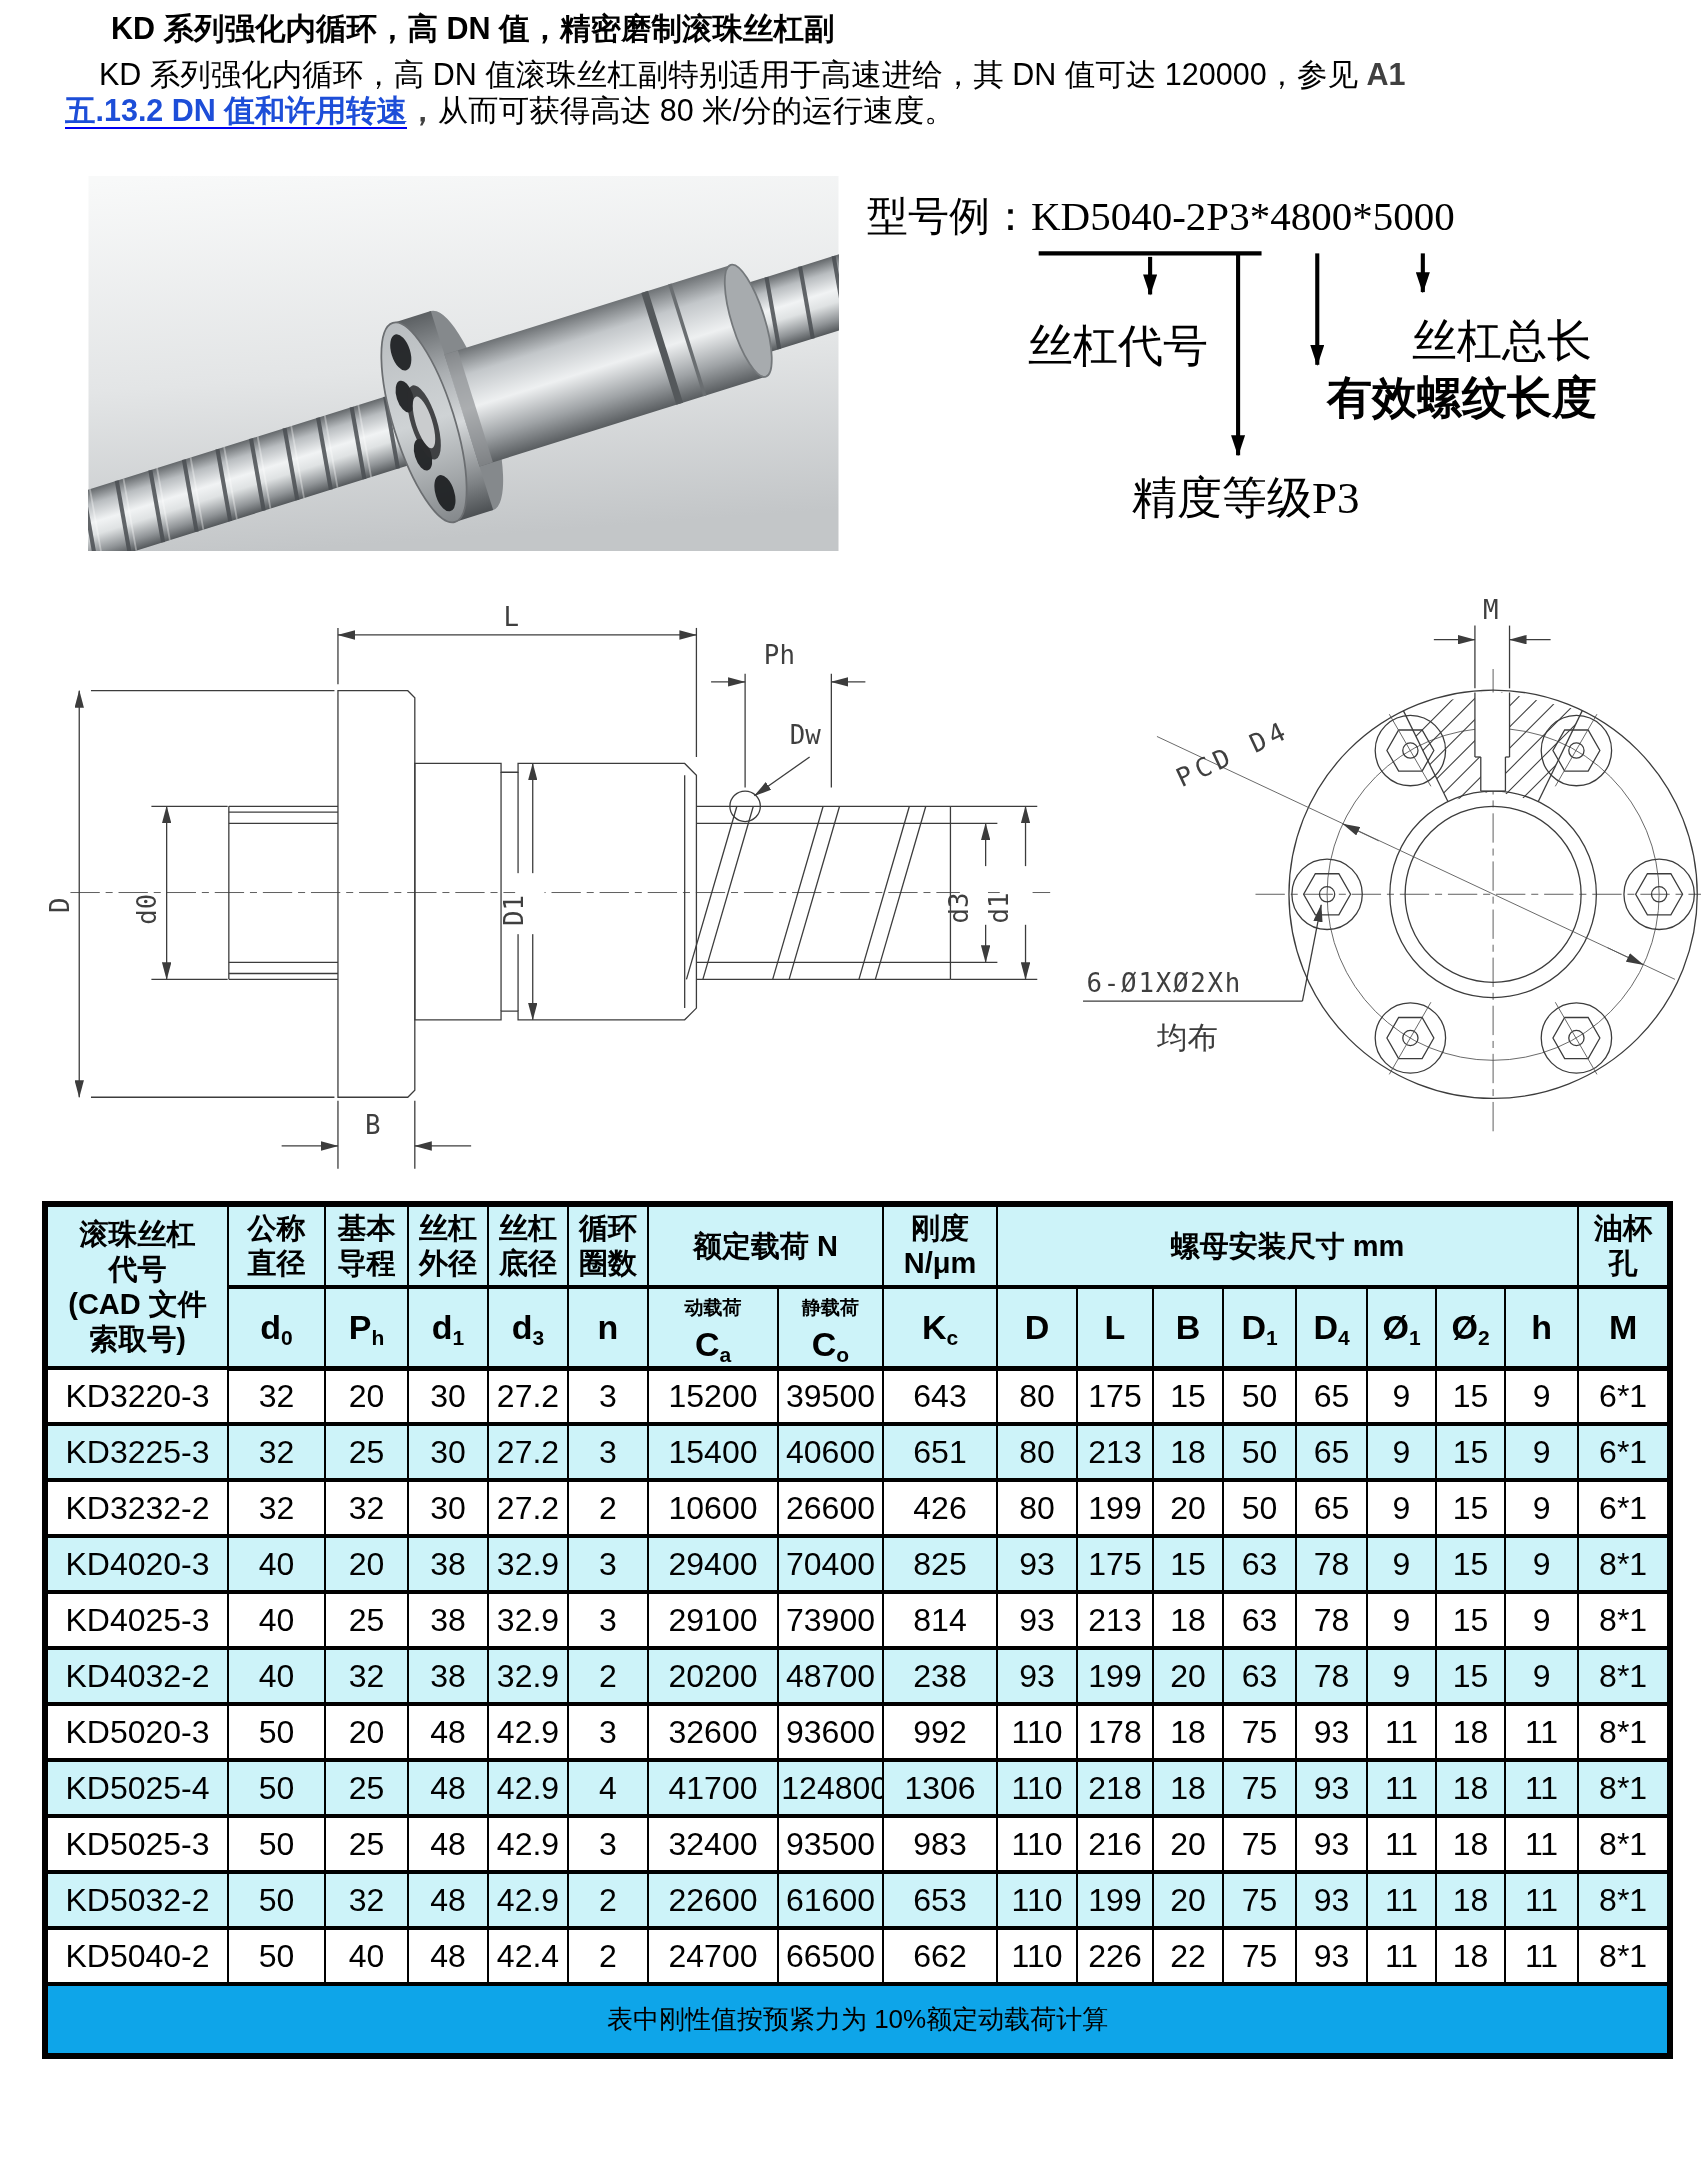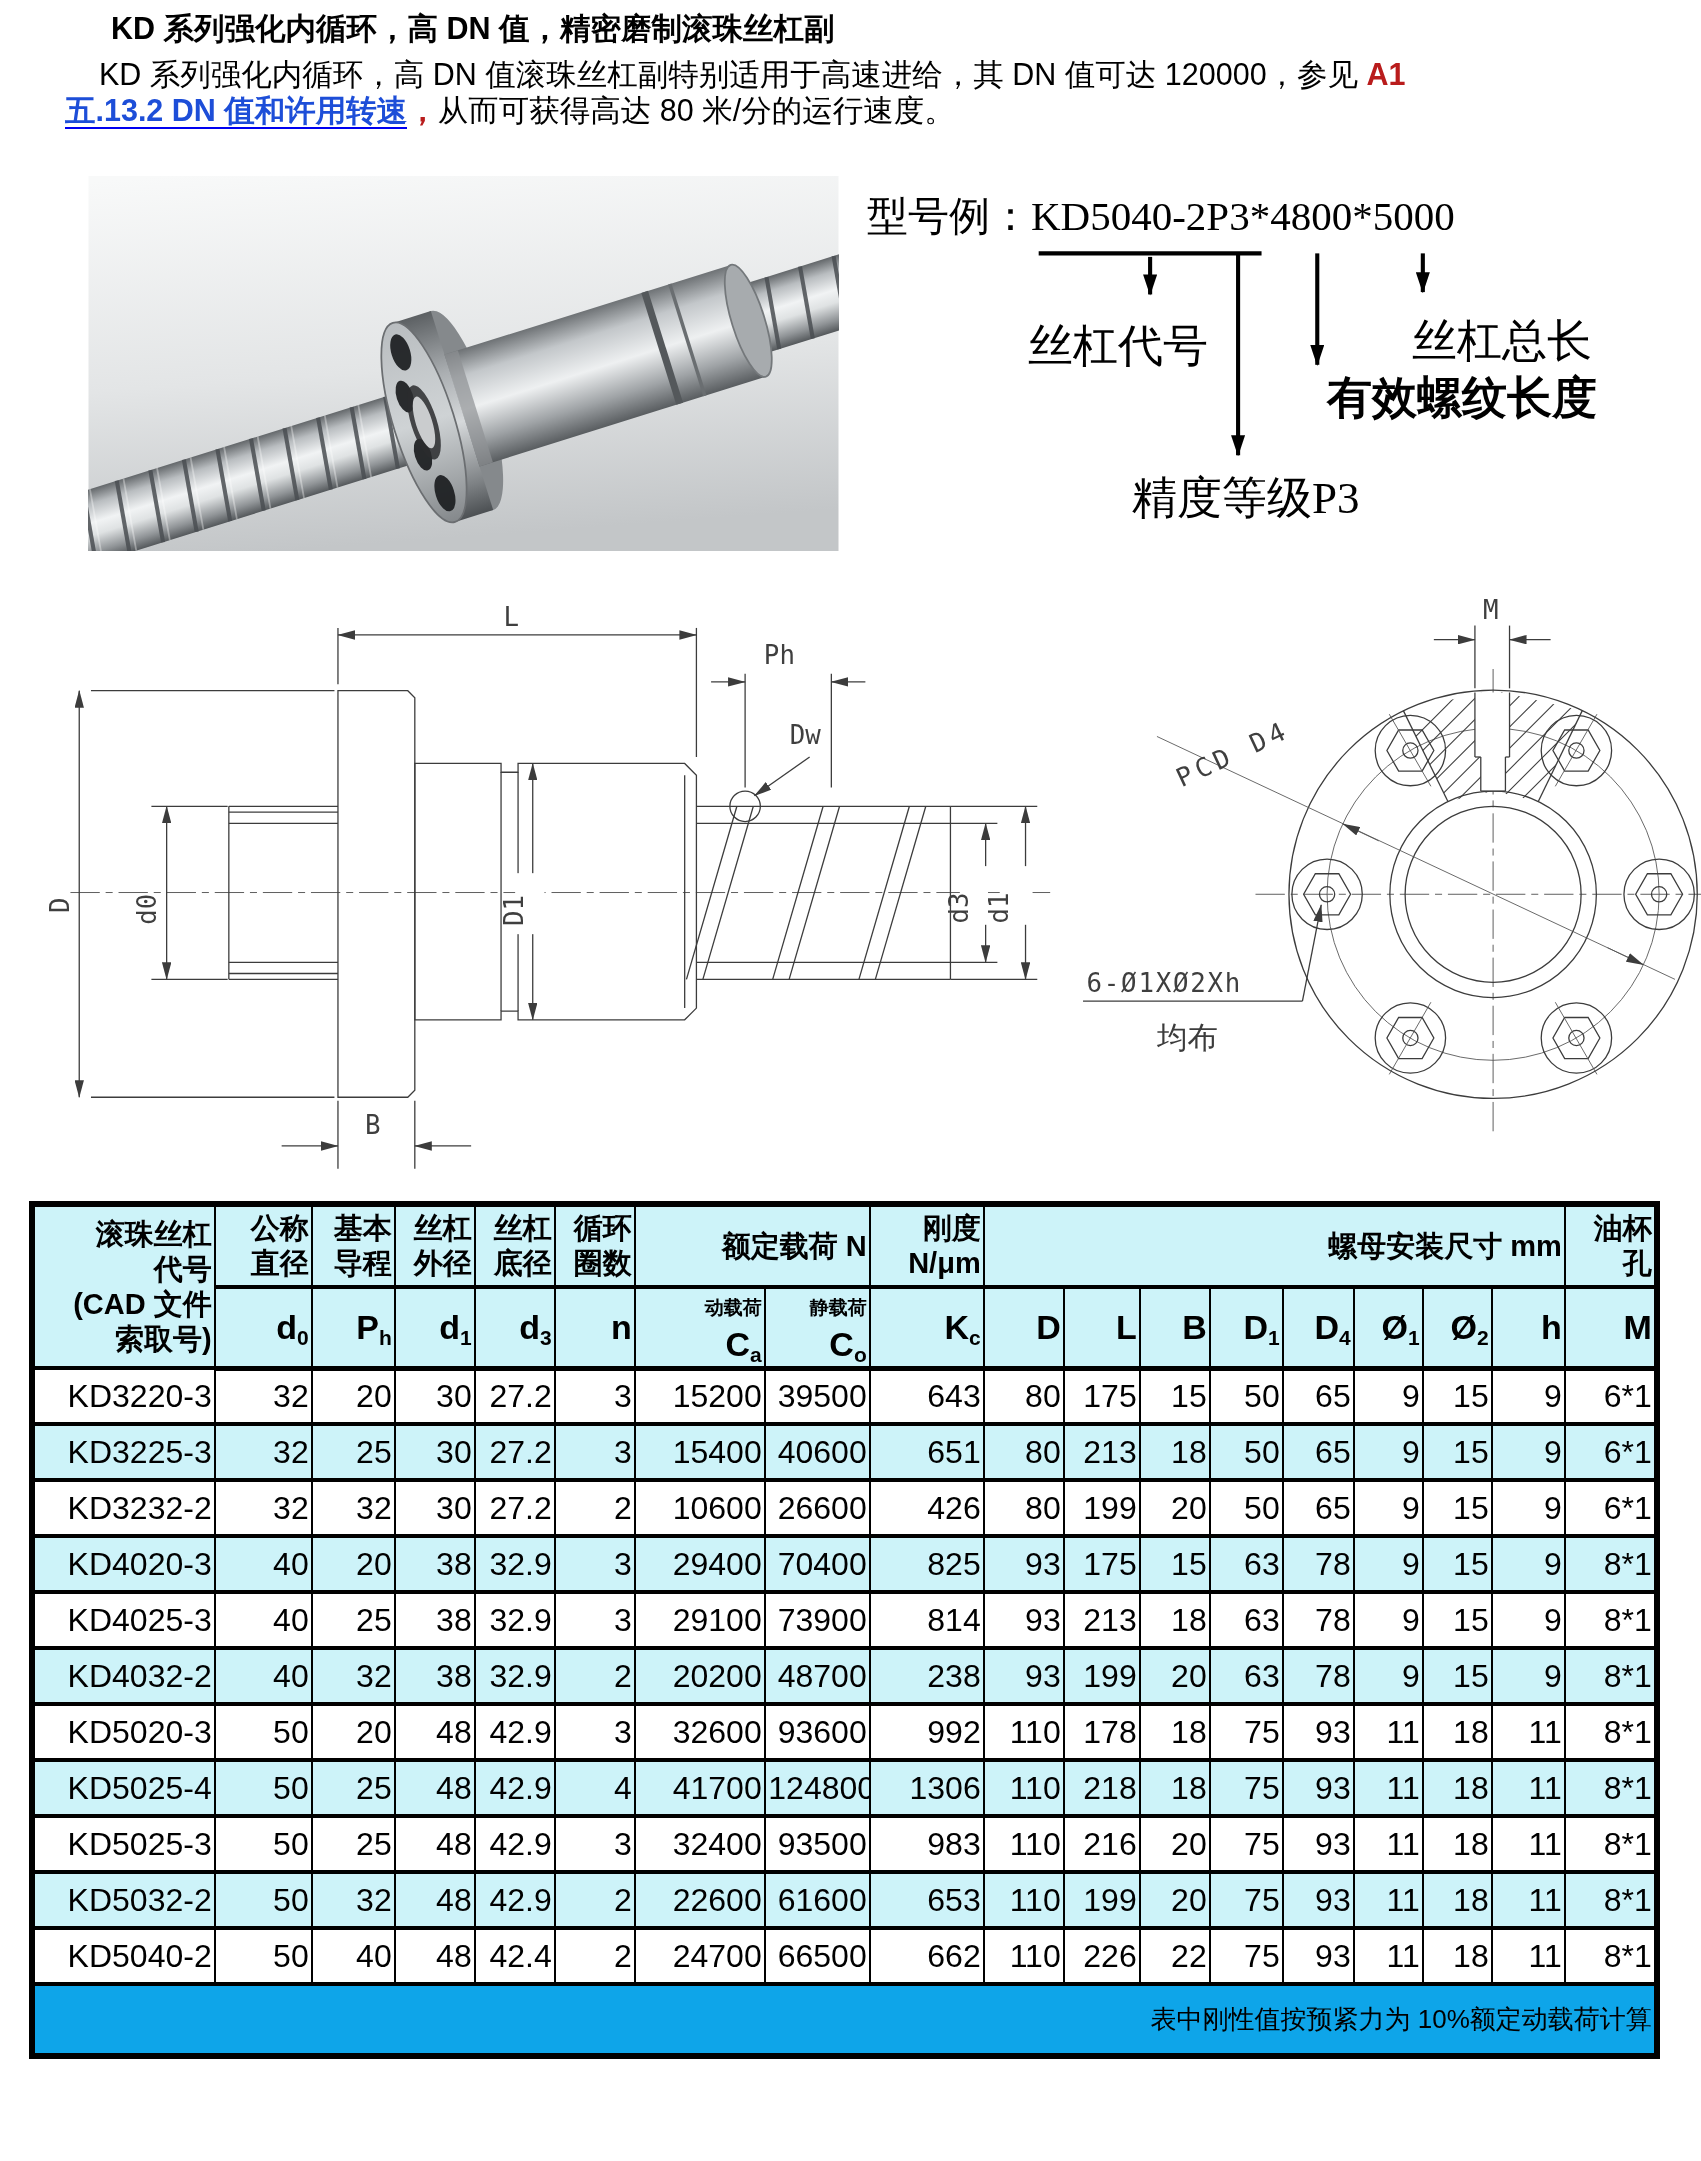--- a/index.html
+++ b/index.html
@@ -7,40 +7,40 @@
   body {
     width:1702px; height:2161px; position:relative; overflow:hidden;
     font-family:"Liberation Sans", sans-serif; color:#000;
   }
   .abs { position:absolute; }
 
   
   .page-title { left:111px; top:9.4px; font-size:30.5px; font-weight:bold; white-space:nowrap; }
   .page-para  { left:65px; top:56px; font-size:30.5px; line-height:36px; white-space:nowrap; }
   .page-para .indent { padding-left:34px; }
-  .blue { color:#b91c1c; font-weight:bold; }
+  .blue { color:#404040; font-weight:bold; }
   .blue-u { color:#1d4ed8; font-weight:bold; border-bottom:2.9px solid #0000f0; }
 
   
   .model-line { left:867px; top:189px; font-family:Liberation Serif, serif; font-size:41px; white-space:nowrap; }
   .model-label { position:absolute; font-family:"Liberation Serif", serif; font-size:45px; white-space:nowrap; }
   svg.overlay { position:absolute; }
   svg text { fill:#3c3c3c; }
 
   
   .cad { stroke:#3c3c3c; stroke-width:2.2; fill:none; }
   .cadthin { stroke:#555; stroke-width:1.5; fill:none; }
   .cl { stroke:#555; stroke-width:1.6; fill:none; stroke-dasharray:50 10 12 10; }
   .cadtext { font-family:"DejaVu Sans Mono", monospace; font-size:44px; fill:#3f3f3f; }
   .blackline { stroke:#000; fill:none; }
 
   
   table.spec {
-    position:absolute; left:29px; top:1201px; width:1625px;
-    border-collapse:collapse; table-layout:fixed; text-align:right;
+    position:absolute; left:42px; top:1201px; width:1625px;
+    border-collapse:collapse; table-layout:fixed; text-align:center;
     border:6.5px solid #000; font-size:32px;
   }
   table.spec th, table.spec td {
     border:2.3px solid #000; border-top-width:4.1px; border-bottom-width:4.1px;
     vertical-align:middle; padding:0 2.3px; overflow:hidden;
   }
   thead th { background:#cdf3f9; font-weight:bold; }
   thead tr.grp th { font-size:29px; line-height:35px; height:83px; border-bottom-width:2.9px; }
   thead tr.sym th { height:81px; border-bottom-width:5.9px; }
   thead th .zh { display:block; font-size:19px; line-height:34px; font-weight:bold; }

